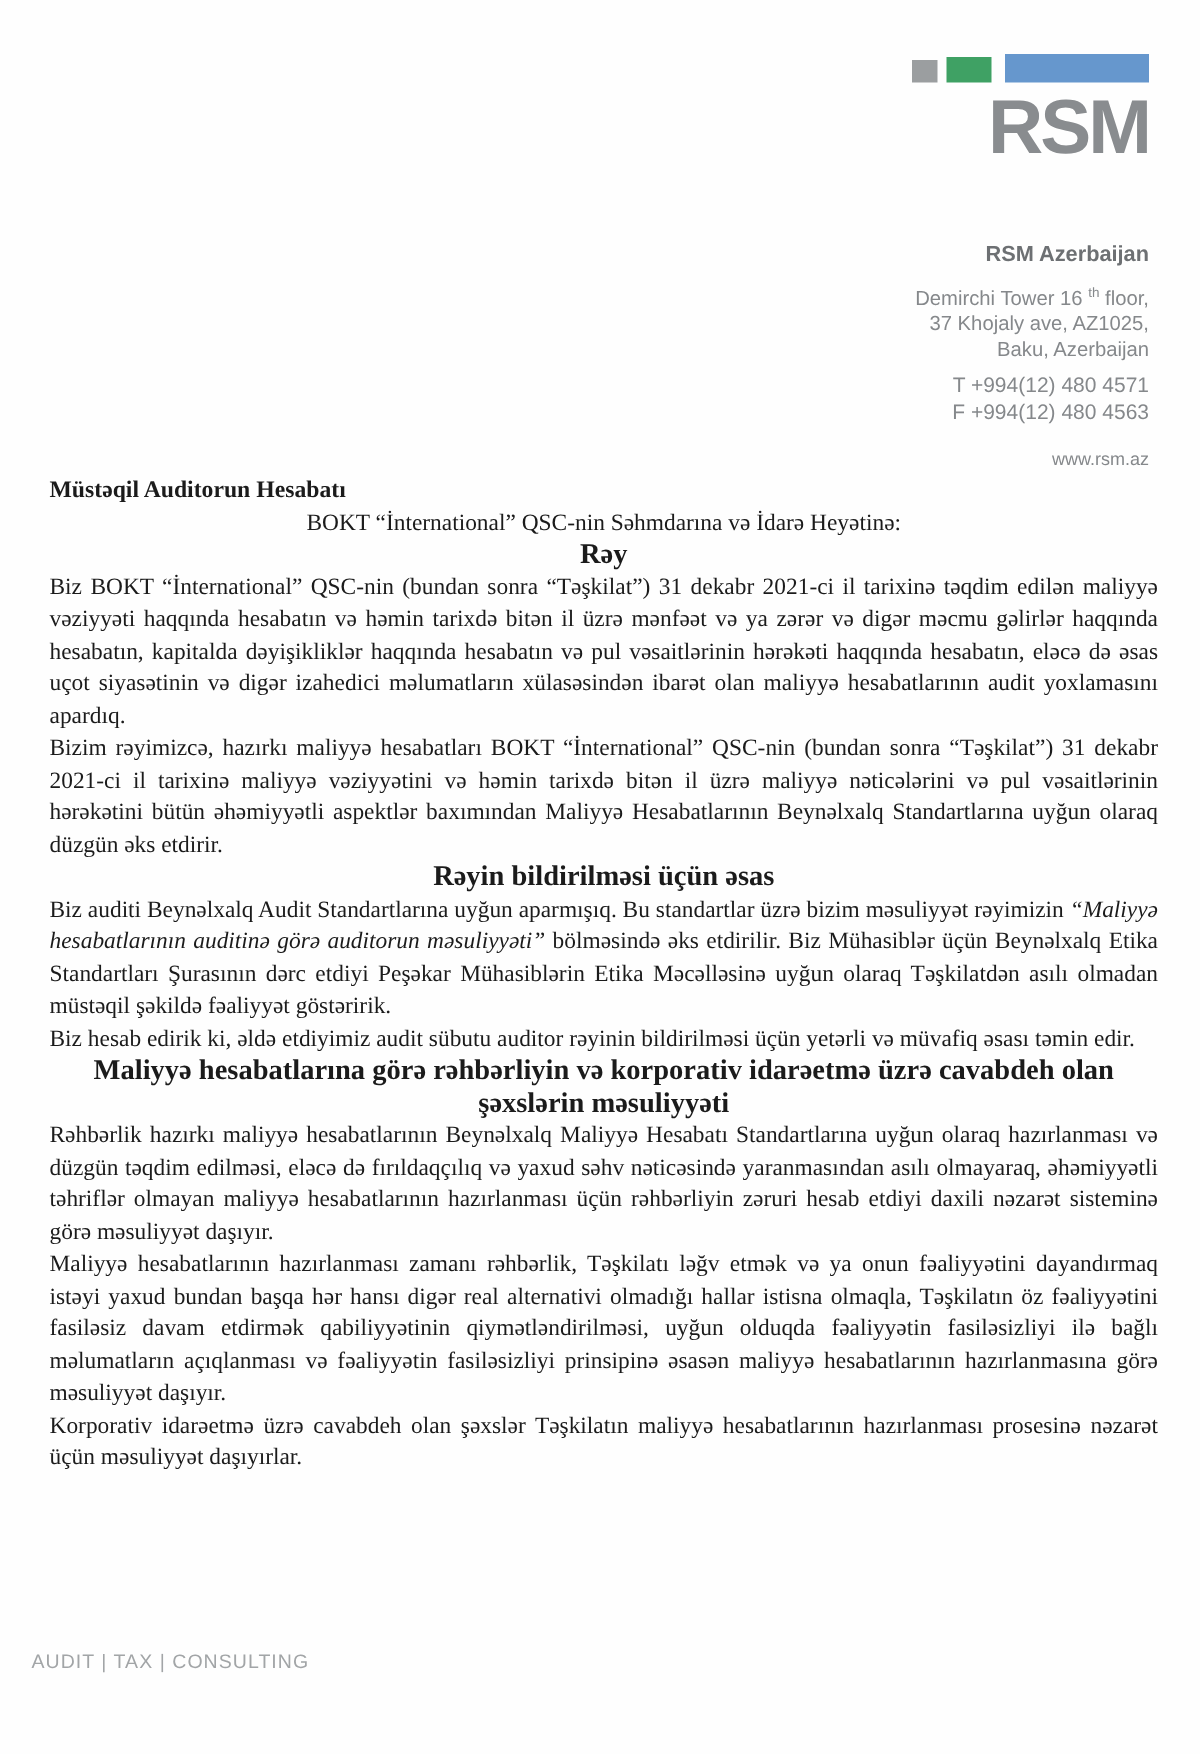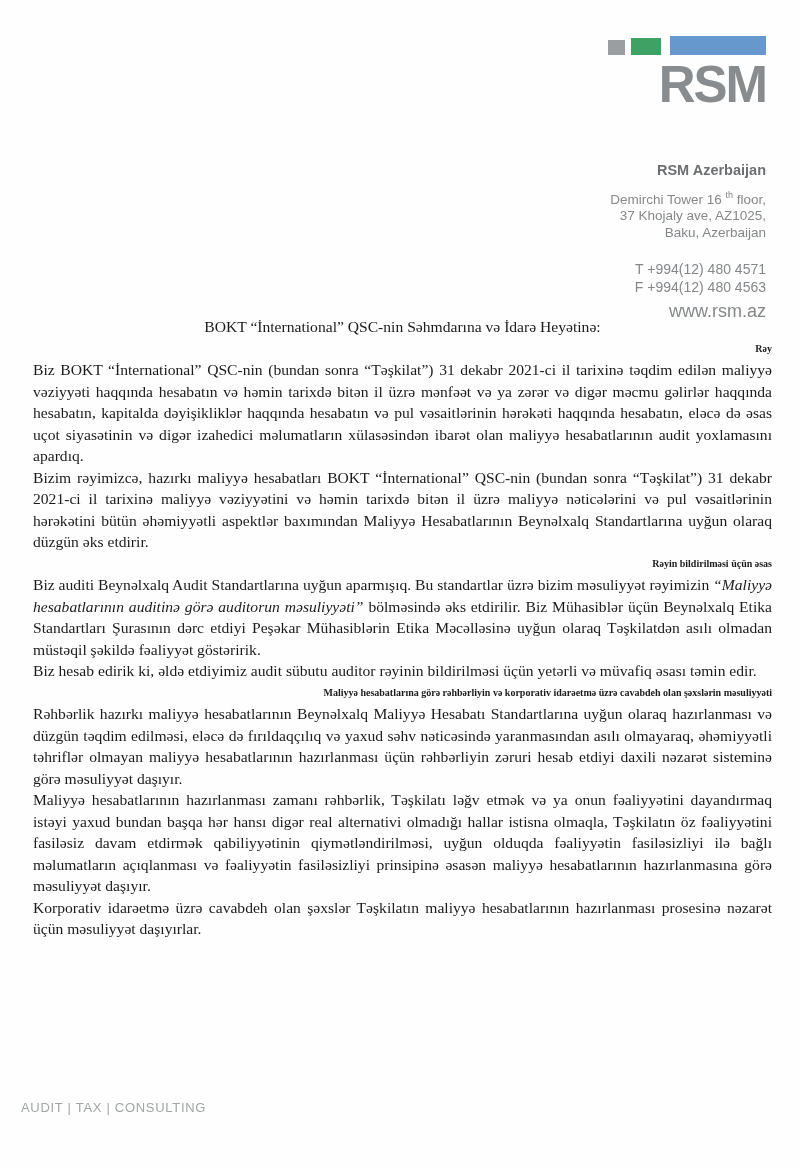--- a/index.html
+++ b/index.html
@@ -59,22 +59,22 @@
     color: var(--contact-text);
   }
   .contact-company {
     font-size: 14.5px;
     font-weight: bold;
     color: var(--contact-heading);
     margin-bottom: 9px;
   }
   .contact-address { font-size: 13.5px; line-height: 17px; }
   .contact-address sup { font-size: 9px; }
-  .contact-phones { margin-top: 19px; font-size: 14px; line-height: 18px; }
-  .contact-web { margin-top: 5px; font-size: 18px; }
+  .contact-phones { margin-top: 6px; font-size: 14px; line-height: 18px; }
+  .contact-web { margin-top: 16px; font-size: 12px; }
 
   
   .content {
     position: absolute;
     left: 33px;
     right: 28px;
     top: 316px;
     font-size: 15.6px;
     line-height: 21.5px;
     text-align: justify;
@@ -86,26 +86,26 @@
     margin-left: 9px;
     margin-bottom: 19px;
     text-align: left;
   }
   .addressee {
     margin-left: 13px;
     margin-bottom: 15px;
     text-align: center;
   }
   .section-heading {
-    font-size: 10px;
+    font-size: 19px;
     font-weight: bold;
     margin-top: 13px;
     margin-bottom: 12px;
     margin-left: 6px;
-    text-align: right;
+    text-align: center;
   }
   .para { margin-bottom: 8px; }
   .para:last-child { margin-bottom: 5px; }
   .italic-inline { font-style: italic; }
 
   
   .page-footer {
     position: absolute;
     left: 21px;
     top: 1096px;
@@ -147,20 +147,21 @@
       </div>
       <div class="contact-phones">
         <div>T +994(12) 480 4571</div>
         <div>F +994(12) 480 4563</div>
       </div>
       <div class="contact-web">www.rsm.az</div>
     </div>
   </header>
 
   <main class="content">
+    <h1 class="doc-title">Müstəqil Auditorun Hesabatı</h1>
 
     <p class="addressee">BOKT “İnternational” QSC-nin Səhmdarına və İdarə Heyətinə:</p>
 
     <h2 class="section-heading">Rəy</h2>
     <p class="para">Biz BOKT “İnternational” QSC-nin (bundan sonra “Təşkilat”) 31 dekabr 2021-ci il tarixinə təqdim edilən maliyyə vəziyyəti haqqında hesabatın və həmin tarixdə bitən il üzrə mənfəət və ya zərər və digər məcmu gəlirlər haqqında hesabatın, kapitalda dəyişikliklər haqqında hesabatın və pul vəsaitlərinin hərəkəti haqqında hesabatın, eləcə də əsas uçot siyasətinin və digər izahedici məlumatların xülasəsindən ibarət olan maliyyə hesabatlarının audit yoxlamasını apardıq.</p>
     <p class="para">Bizim rəyimizcə, hazırkı maliyyə hesabatları BOKT “İnternational” QSC-nin (bundan sonra “Təşkilat”) 31 dekabr 2021-ci il tarixinə maliyyə vəziyyətini və həmin tarixdə bitən il üzrə maliyyə nəticələrini və pul vəsaitlərinin hərəkətini bütün əhəmiyyətli aspektlər baxımından Maliyyə Hesabatlarının Beynəlxalq Standartlarına uyğun olaraq düzgün əks etdirir.</p>
 
     <h2 class="section-heading">Rəyin bildirilməsi üçün əsas</h2>
     <p class="para"><span>Biz auditi Beynəlxalq Audit Standartlarına uyğun aparmışıq. Bu standartlar üzrə bizim məsuliyyət rəyimizin </span><span class="italic-inline">“Maliyyə hesabatlarının auditinə görə auditorun məsuliyyəti”</span><span> bölməsində əks etdirilir. Biz Mühasiblər üçün Beynəlxalq Etika Standartları Şurasının dərc etdiyi Peşəkar Mühasiblərin Etika Məcəlləsinə uyğun olaraq Təşkilatdən asılı olmadan müstəqil şəkildə fəaliyyət göstəririk.</span></p>
     <p class="para">Biz hesab edirik ki, əldə etdiyimiz audit sübutu auditor rəyinin bildirilməsi üçün yetərli və müvafiq əsası təmin edir.</p>

